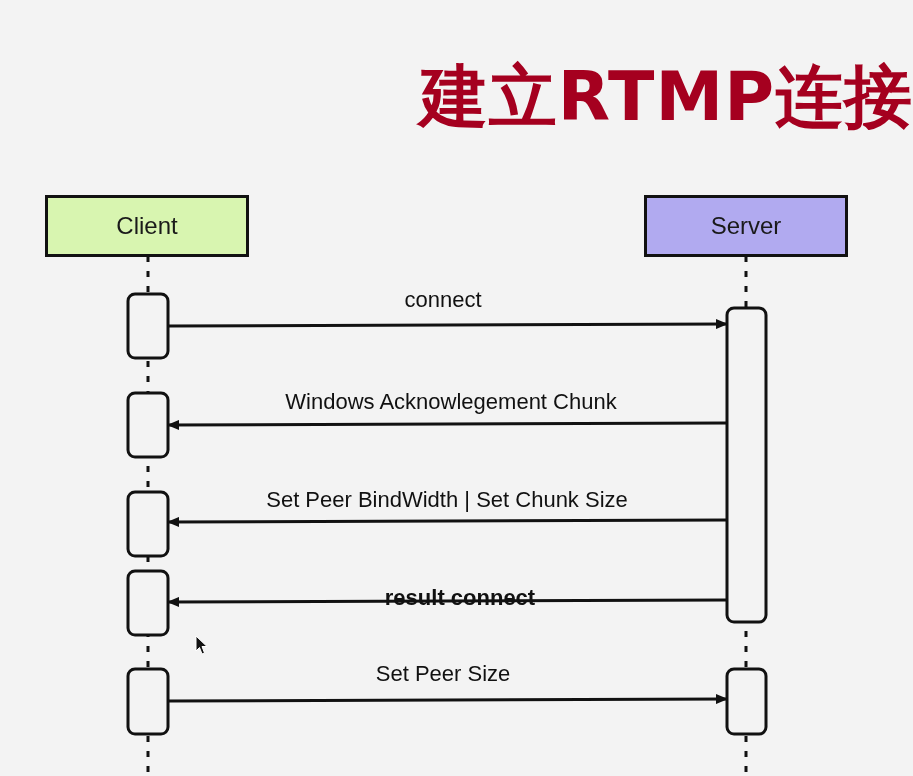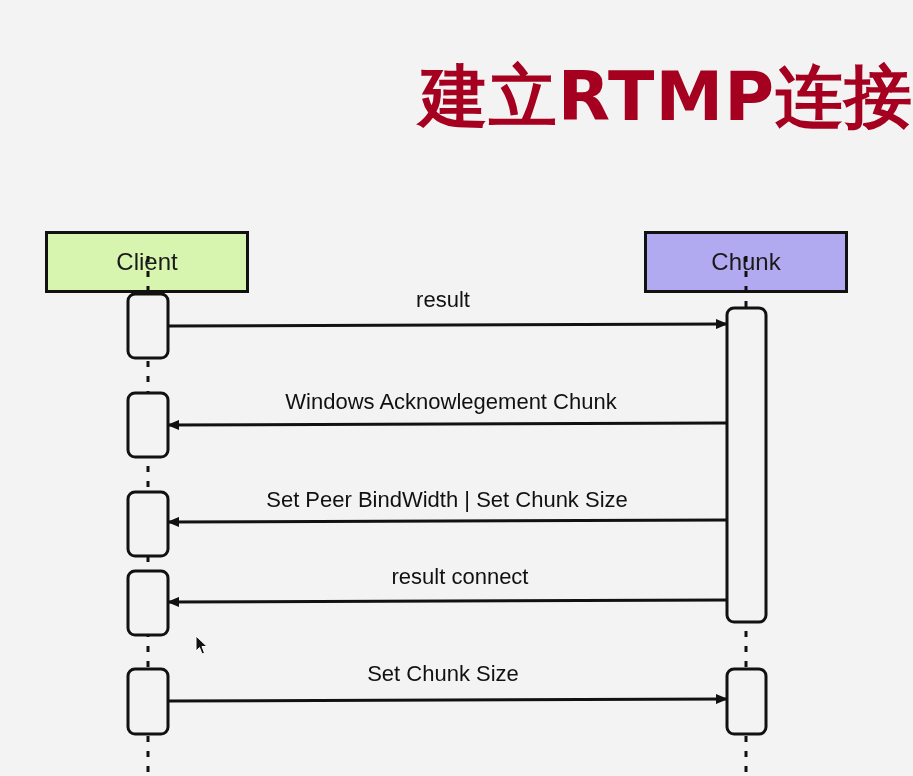--- a/index.html
+++ b/index.html
@@ -14,42 +14,42 @@
     text-align: right;
     font-size: 68px; font-weight: bold;
     color: #a5001f;
     letter-spacing: 1px;
     font-family: "DejaVu Sans", "Liberation Sans", sans-serif;
   }
   .actor {
     position: absolute; top: 195px; width: 198px; height: 56px;
     border: 3px solid #111;
     display: flex; align-items: center; justify-content: center;
-    font-size: 24px; color: #1a1a1a; margin-top: 36px;
+    font-size: 24px; color: #1a1a1a;
   }
   .actor.client { left: 45px; }
   .actor.server { left: 644px; }
   svg.diagram { position: absolute; left: 0; top: 0; }
   .msg-label {
     position: absolute; font-size: 22px; color: #111;
     text-align: center; white-space: nowrap;
     transform: translateX(-50%);
   }
   .cursor { position: absolute; left: 195px; top: 635px; }
 </style>
 </head>
 <body>
 
 <div class="title">建立RTMP连接</div>
 
 <div class="actor client" style="background:#d8f5b0;">
   <span>Client</span>
 </div>
 <div class="actor server" style="background:#b1aaf0;">
-  <span>Chunk</span>
+  <span>Server</span>
 </div>
 
 <svg class="diagram" width="913" height="776" viewBox="0 0 913 776">
   <defs>
     <marker id="arrowhead" markerWidth="12" markerHeight="10" refX="11" refY="5" orient="auto" markerUnits="userSpaceOnUse">
       <path d="M0,0 L12,5 L0,10 Z" fill="#111"></path>
     </marker>
   </defs>
 
   <line x1="148" y1="256" x2="148" y2="776" stroke="#111" stroke-width="3" stroke-dasharray="6,9"></line>
@@ -64,21 +64,21 @@
   <rect x="727" y="308" width="39" height="314" rx="7" fill="#f3f3f3" stroke="#111" stroke-width="3"></rect>
   <rect x="727" y="669" width="39" height="65" rx="7" fill="#f3f3f3" stroke="#111" stroke-width="3"></rect>
 
   <line x1="168" y1="326" x2="727" y2="324" stroke="#111" stroke-width="3" marker-end="url(#arrowhead)"></line>
   <line x1="727" y1="423" x2="168" y2="425" stroke="#111" stroke-width="3" marker-end="url(#arrowhead)"></line>
   <line x1="727" y1="520" x2="168" y2="522" stroke="#111" stroke-width="3" marker-end="url(#arrowhead)"></line>
   <line x1="727" y1="600" x2="168" y2="602" stroke="#111" stroke-width="3" marker-end="url(#arrowhead)"></line>
   <line x1="168" y1="701" x2="727" y2="699" stroke="#111" stroke-width="3" marker-end="url(#arrowhead)"></line>
 </svg>
 
-<div class="msg-label" style="left:443px; top:287px;">result</div>
+<div class="msg-label" style="left:443px; top:287px;">connect</div>
 <div class="msg-label" style="left:451px; top:389px;">Windows Acknowlegement Chunk</div>
 <div class="msg-label" style="left:447px; top:487px;">Set Peer BindWidth | Set Chunk Size</div>
-<div class="msg-label" style="left:460px; top:564px;">result connect</div>
-<div class="msg-label" style="left:443px; top:661px;">Set Chunk Size</div>
+<div class="msg-label" style="left:460px; top:585px;font-weight:bold;">result connect</div>
+<div class="msg-label" style="left:443px; top:661px;">Set Peer Size</div>
 
 <svg class="cursor" width="14" height="22" viewBox="0 0 14 22">
   <path d="M1,1 L1,16 L4.5,12.5 L7,19 L9.5,18 L7,11.5 L12,11.5 Z" fill="#111" stroke="#fff" stroke-width="1"></path>
 </svg>
 
 </body></html>

